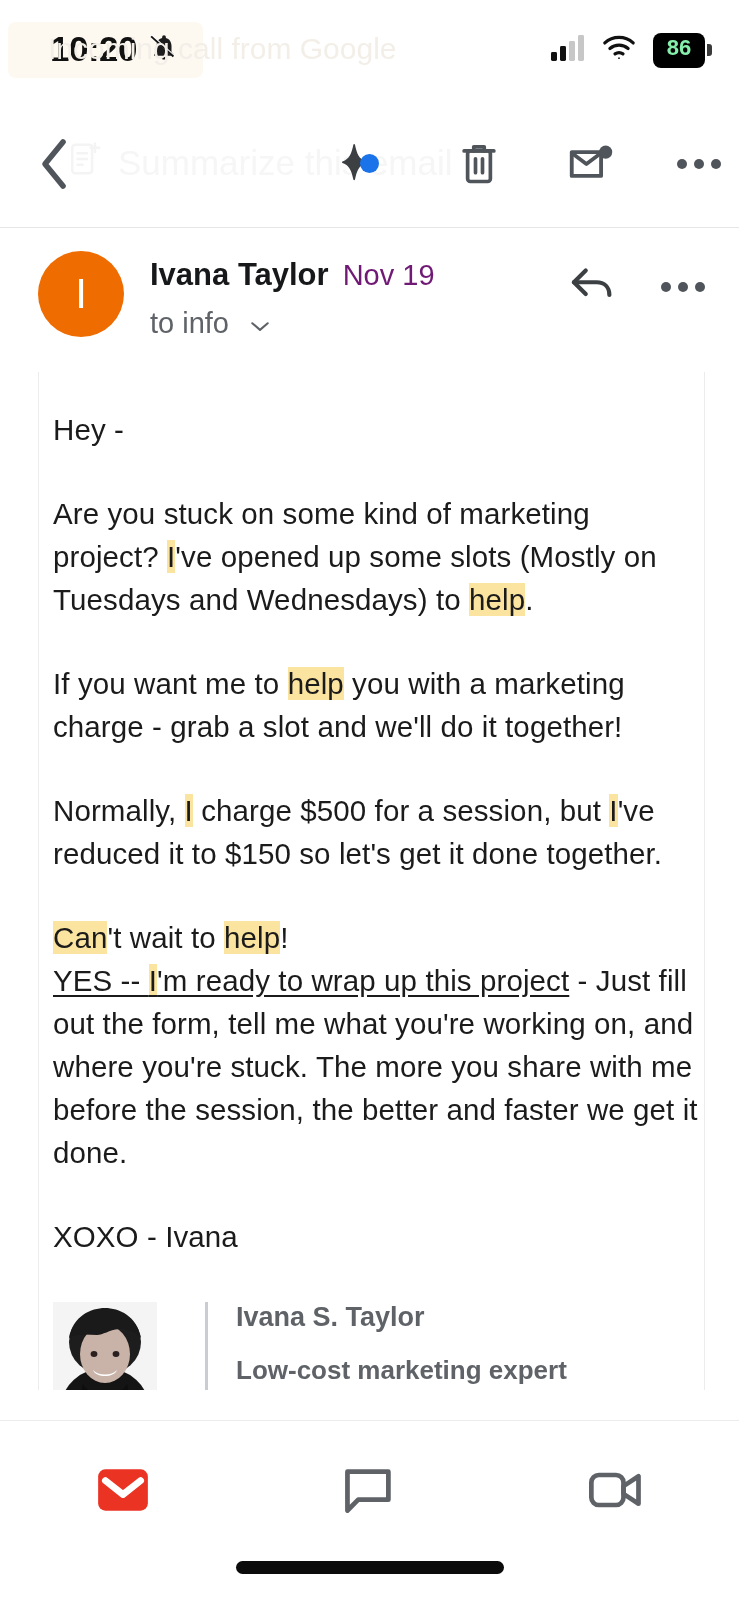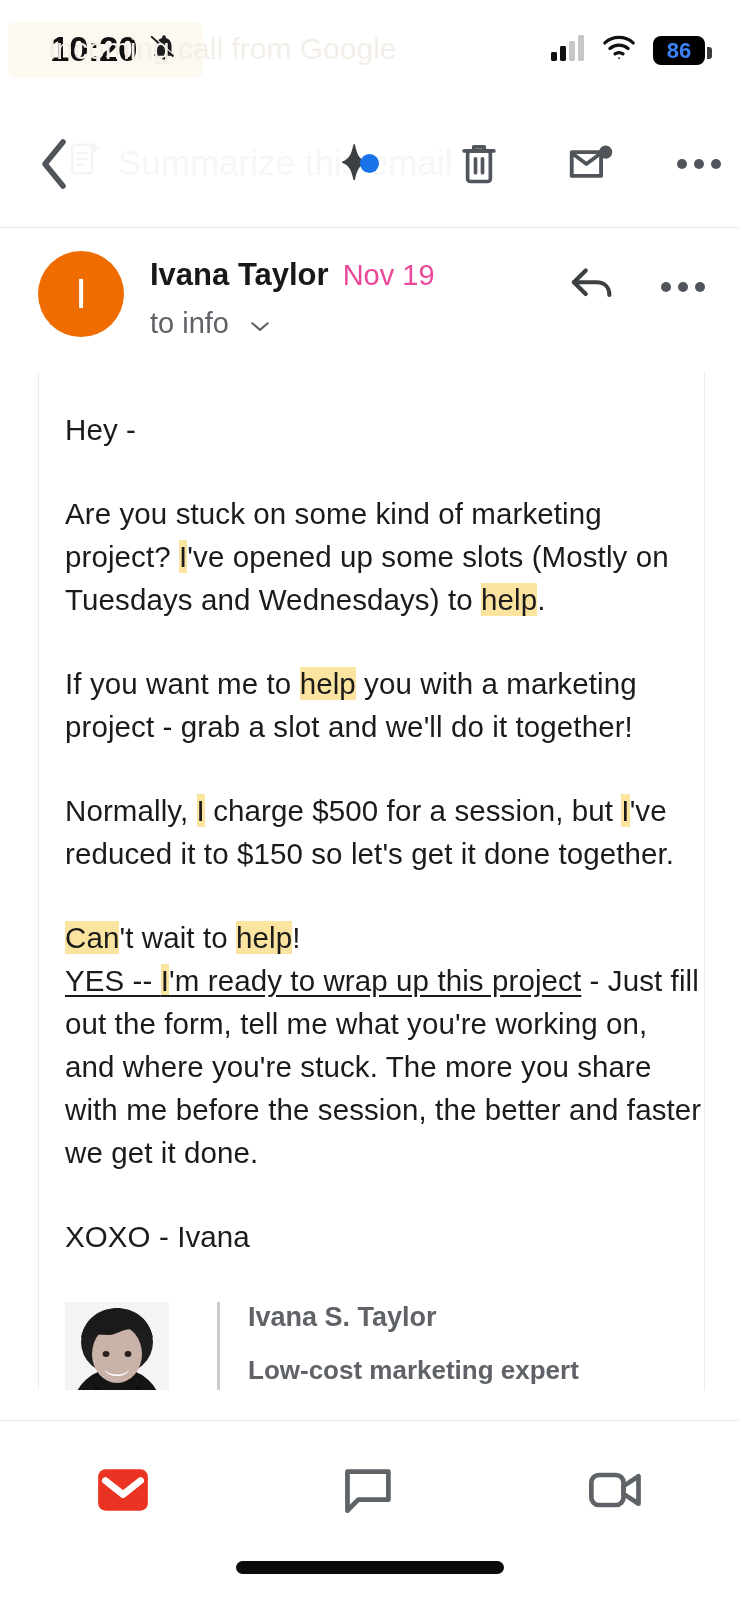--- a/index.html
+++ b/index.html
@@ -28,23 +28,23 @@
   .status-time {
     font-size: 35px; font-weight: 700; color: #111; letter-spacing: -0.5px;
   }
   .ghost-status {
     position: absolute; left: 40px; top: 10px;
     font-size: 30px; color: #f3efe8; white-space: nowrap;
     font-weight: 400; pointer-events: none;
   }
   .status-right { display: flex; align-items: center; gap: 17px; }
   .battery {
-    background: #000; color: #3b82f6; border-radius: 8px;
+    background: #000; color: #86efac; border-radius: 8px;
     font-size: 22px; font-weight: 700;
-    padding: 4px 9px 3px 9px; line-height: 1;
+    padding: 4px 9px 9px 9px; line-height: 1;
     position: relative; min-width: 52px; text-align: center;
   }
   .battery::after {
     content: ""; position: absolute; right: -7px; top: 11px;
     width: 5px; height: 12px; background: #3a3a3a; border-radius: 0 3px 3px 0;
   }
 
   
   .toolbar {
     position: absolute; top: 100px; left: 0; width: 739px; height: 128px;
@@ -78,34 +78,34 @@
     display: flex; align-items: flex-start; padding-left: 38px;
   }
   .avatar {
     width: 86px; height: 86px; border-radius: 50%; background: #ef6c00;
     color: #fff; display: flex; align-items: center; justify-content: center;
     font-size: 42px; font-weight: 400; flex: 0 0 auto; margin-top: 16px;
   }
   .sender-info { margin-left: 26px; margin-top: 22px; flex: 1 1 auto; }
   .sender-line1 { display: flex; align-items: baseline; }
   .sender-name { font-size: 31px; font-weight: 700; color: #16181a; }
-  .sender-date { font-size: 29px; color: #ec4899; margin-left: 14px; }
+  .sender-date { font-size: 29px; color: #701a75; margin-left: 14px; }
   .sender-to { font-size: 29px; color: #5f6368; margin-top: 14px; display: flex; align-items: center; gap: 20px; }
   .sender-actions {
     display: flex; align-items: center; gap: 44px; margin-top: 30px;
     margin-left: 18px; margin-right: 34px; color: #3c4043;
   }
 
   
   .body-wrap {
     position: absolute; top: 372px; left: 0; width: 739px; height: 1018px;
     overflow: hidden; background: #fff;
   }
   .body-card {
-    position: relative; margin: 0 34px 0 38px; padding: 36px 2px 0 26px;
+    position: relative; margin: 0 34px 0 38px; padding: 36px 2px 0 14px;
     border-left: 1px solid #ececec; border-right: 1px solid #ececec;
     min-height: 1020px; background: #fff;
   }
   .p {
     font-size: 29.5px; line-height: 43px; color: #1b1b1b;
     margin-bottom: 41px; letter-spacing: 0.1px;
   }
   .p.tight { margin-bottom: 0; }
   mark { background: #fbe3a0; color: #1b1b1b; padding: 0; }
   .ulink { text-decoration: underline; text-underline-offset: 4px; }
@@ -260,21 +260,21 @@
     </div>
   </div>
 
   <div class="body-wrap">
     <div class="body-card">
 
       <p class="p"><span>Hey -</span></p>
 
       <p class="p"><span>Are you stuck on some kind of marketing project? </span><mark>I</mark><span>'ve opened up some slots (Mostly on Tuesdays and Wednesdays) to </span><mark>help</mark><span>.</span></p>
 
-      <p class="p"><span>If you want me to </span><mark>help</mark><span> you with a marketing project - grab a slot and we'll do it together!</span></p>
+      <p class="p"><span>If you want me to </span><mark>help</mark><span> you with a marketing charge - grab a slot and we'll do it together!</span></p>
 
       <p class="p"><span>Normally, </span><mark>I</mark><span> charge $500 for a session, but </span><mark>I</mark><span>'ve reduced it to $150 so let's get it done together.</span></p>
 
       <p class="p tight"><mark>Can</mark><span>'t wait to </span><mark>help</mark><span>!</span></p>
 
       <p class="p"><span class="ulink"><span>YES -- </span><mark>I</mark><span>'m ready to wrap up this project</span></span><span> - Just fill out the form, tell me what you're working on, and where you're stuck.  The more you share with me before the session, the better and faster we get it done.</span></p>
 
       <p class="p"><span>XOXO - Ivana</span></p>
 
       <div class="sig">

